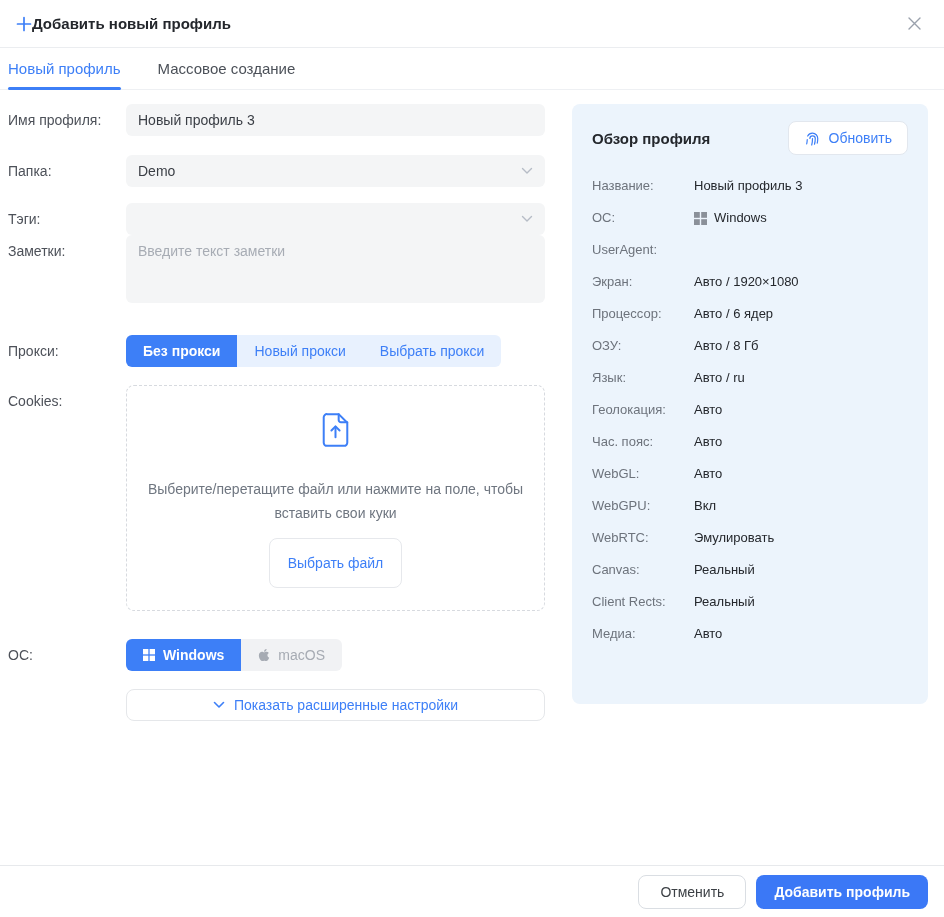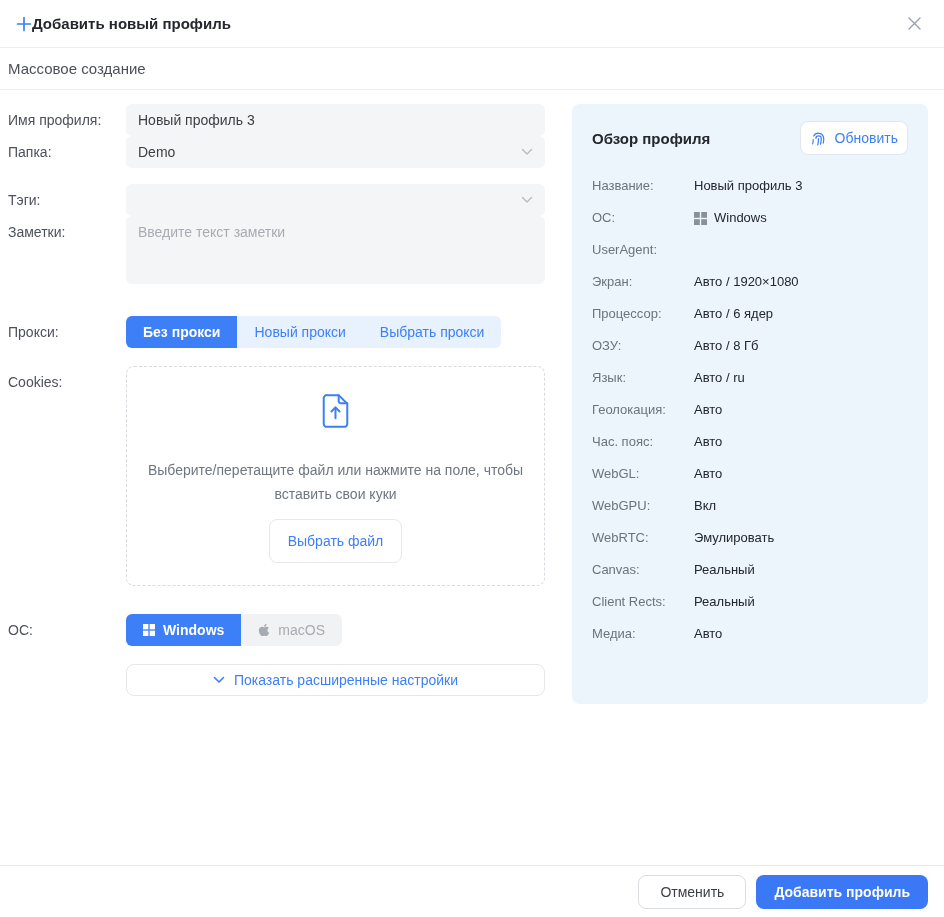--- a/index.html
+++ b/index.html
@@ -63,21 +63,21 @@
 
   
   .dlg-main {
     display: flex;
     gap: 27px;
     padding: 14px 16px 0 8px;
     align-items: flex-start;
   }
   .form-col { width: 537px; flex: none; }
   .form-row { display: flex; }
-  .mb19 { }
+  .mb19 { margin-bottom: 19px; }
   .mb16 { margin-bottom: 16px; }
   .mb17 { }
   .mb18 { margin-bottom: 18px; }
   .mb28 { margin-bottom: 28px; }
   .form-label {
     width: 118px;
     flex: none;
     font-size: 14px;
     color: #4d5159;
     padding-top: 8px;
@@ -159,21 +159,21 @@
   .dz-text {
     font-size: 14px;
     color: #6f7680;
     line-height: 24px;
     max-width: 396px;
     margin: 16px auto 13px;
   }
   .dz-btn {
     display: inline-flex;
     align-items: center;
-    height: 44px;
+    height: 50px;
     padding: 0 18px;
     background: #fff;
     border: 1px solid #e6e8ec;
     border-radius: 8px;
     color: #3d7ff7;
     font-size: 14px;
     font-family: inherit;
     cursor: pointer;
   }
 
@@ -209,21 +209,21 @@
     align-items: center;
     justify-content: space-between;
     margin-bottom: 21px;
   }
   .ov-title { font-size: 15px; font-weight: 700; color: #24272c; }
   .refresh-btn {
     display: inline-flex;
     align-items: center;
     gap: 8px;
     height: 34px;
-    padding: 0 9px;
+    padding: 0 15px;
     background: #fff;
     border: 1px solid #e2e7ee;
     border-radius: 8px;
     color: #3d7ff7;
     font-size: 14px;
     font-family: inherit;
     cursor: pointer;
   }
   .fingerprint-icon { display: inline-flex; color: #3d7ff7; }
   .ov-row { display: flex; margin-bottom: 12px; font-size: 13px; line-height: 20px; }
@@ -282,20 +282,21 @@
     </span>
     <span class="dlg-title">Добавить новый профиль</span>
     <span class="close-icon">
       <svg width="15" height="15" viewBox="0 0 15 15" fill="none" stroke="currentColor" stroke-width="1.4" stroke-linecap="round">
           <path d="M2 2l11 11M13 2L2 13"></path>
         </svg>
     </span>
   </div>
 
   <div class="tabs">
+    <div class="tab active">Новый профиль</div>
     <div class="tab">Массовое создание</div>
   </div>
 
   <div class="dlg-main">
 
     <div class="form-col">
 
       <div class="form-row mb19">
         <div class="form-label">Имя профиля:</div>
         <div class="form-control">

